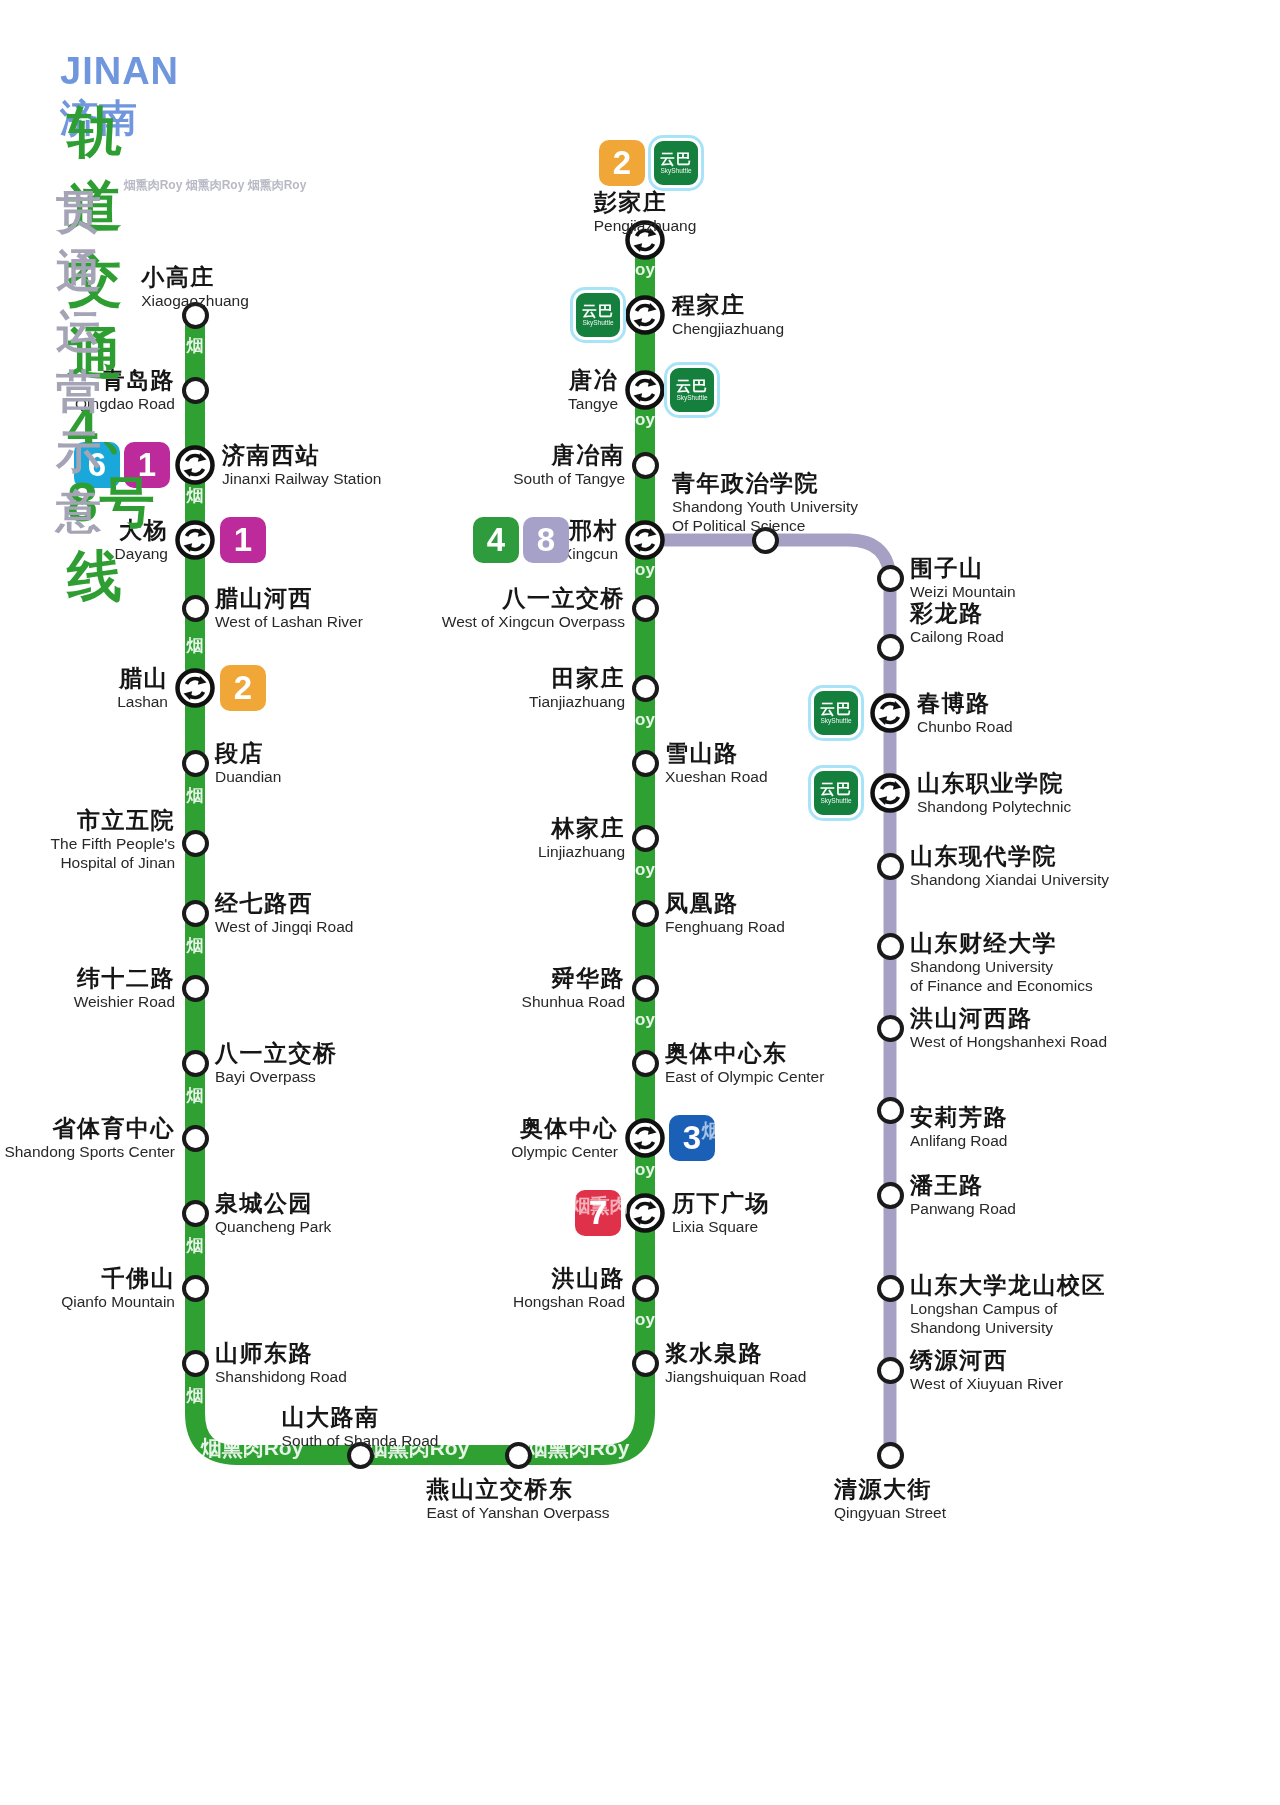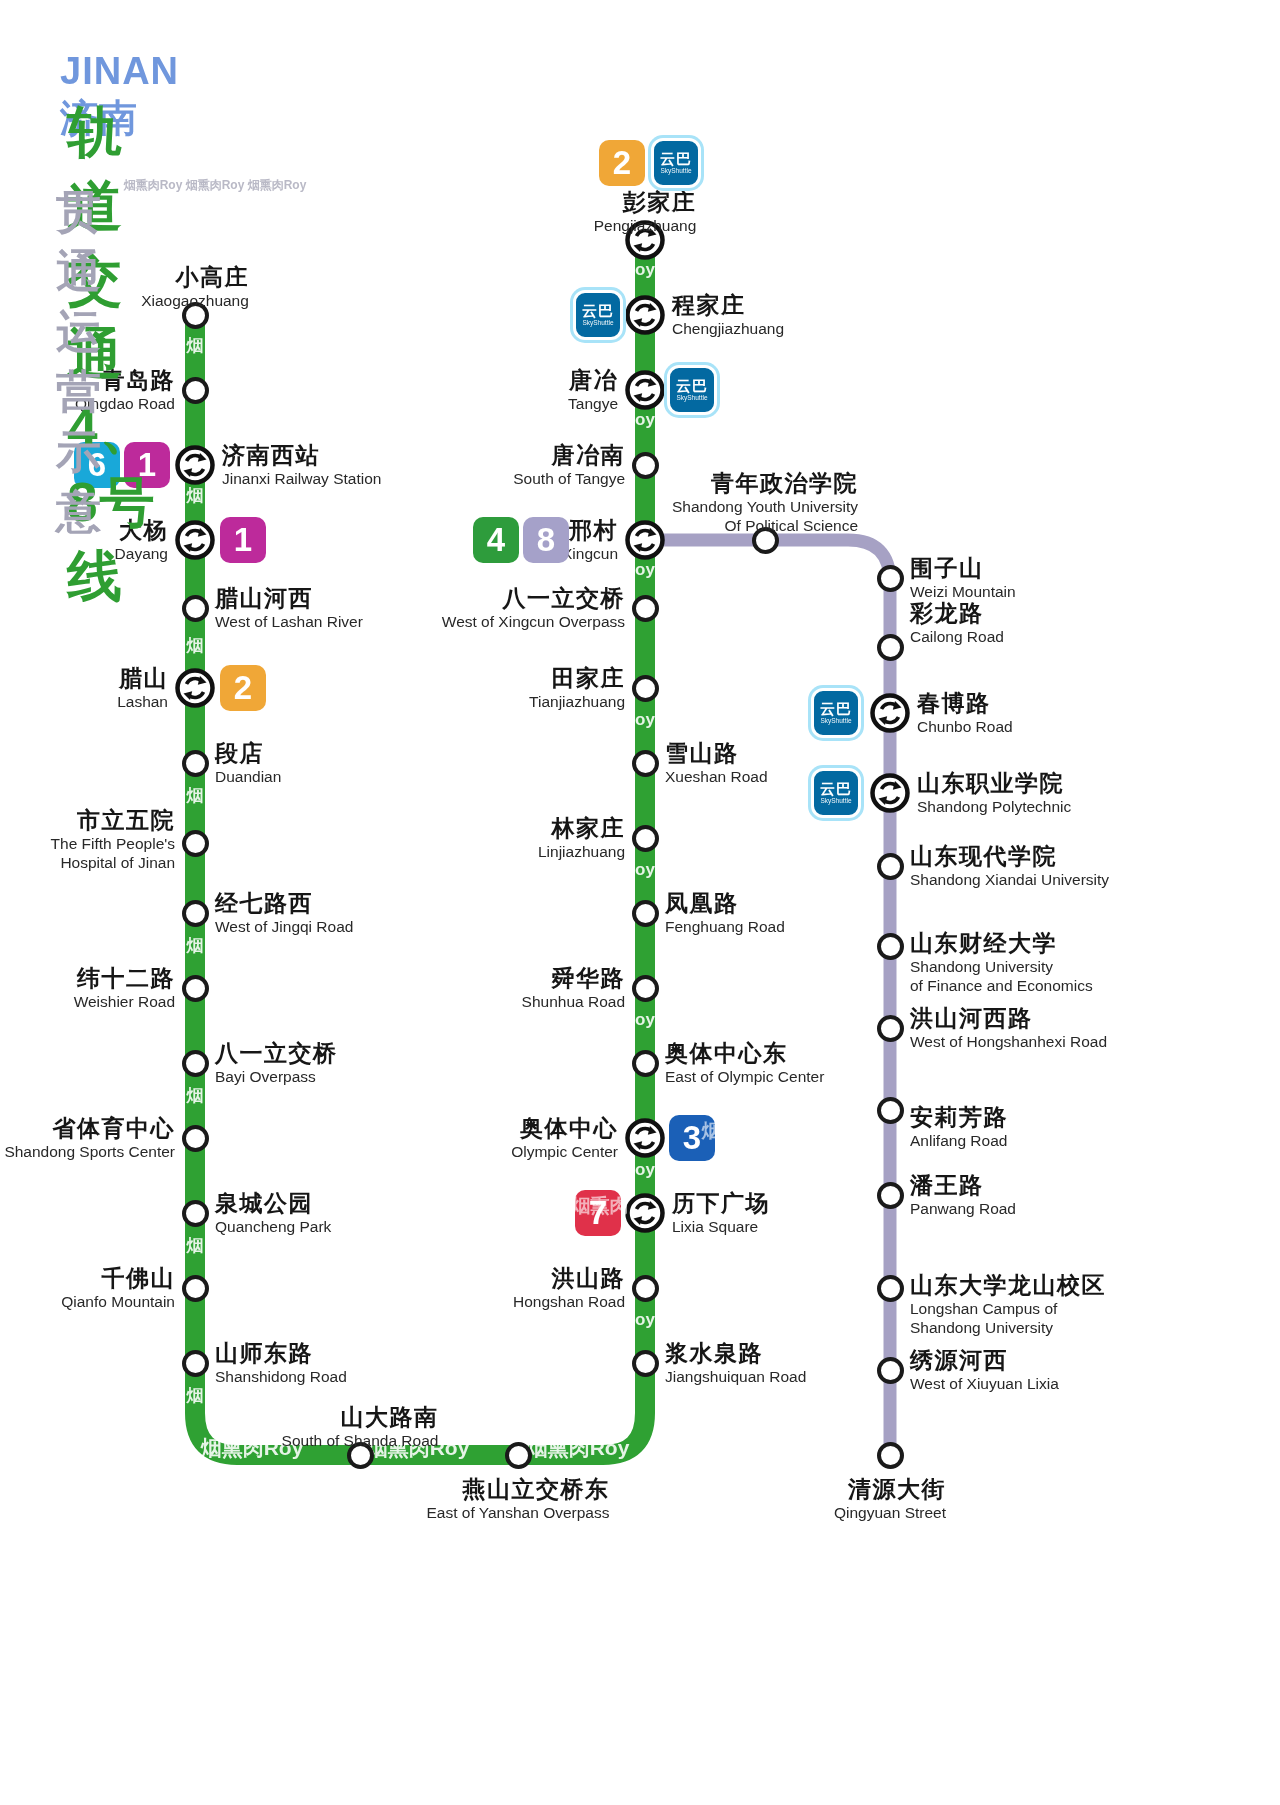--- a/index.html
+++ b/index.html
@@ -12,28 +12,28 @@
   #titles{position:absolute;left:0;top:0;z-index:4;}
   #title-city{position:absolute;left:60px;top:50px;font-size:38px;font-weight:600;letter-spacing:1px;}
   #title-main{position:absolute;left:56px;top:96px;font-size:55px;font-weight:800;letter-spacing:2px;}
   #title-sub{position:absolute;left:56px;top:182px;font-size:45px;font-weight:700;letter-spacing:4px;}
   .st-circle{position:absolute;width:27px;height:27px;box-sizing:border-box;border:4px solid #1a1a1a;
              background:#fff;border-radius:50%;}
   .st-transfer{position:absolute;width:44px;height:44px;}
   .badge-line{position:absolute;width:46px;height:46px;border-radius:10px;color:#fff;font-size:33px;
               font-weight:700;text-align:center;line-height:46px;}
   .badge-sky{position:absolute;width:50px;height:50px;box-sizing:border-box;border-radius:12px;
-             background:#0369a1;border:3px solid #ffffff;box-shadow:0 0 0 3px #a8e3f8;
+             background:#15803d;border:3px solid #ffffff;box-shadow:0 0 0 3px #a8e3f8;
              display:flex;flex-direction:column;align-items:center;justify-content:center;color:#fff;}
   .badge-sky .bzh{font-size:15px;font-weight:700;line-height:16px;letter-spacing:1px;}
   .badge-sky .ben{font-size:6.5px;line-height:8px;opacity:.95;}
   .st-label{position:absolute;white-space:nowrap;}
   .st-label .zh{font-size:23px;font-weight:600;color:#161616;line-height:27px;letter-spacing:1.5px;}
   .st-label .en{font-size:15.5px;font-weight:400;color:#282828;line-height:19px;letter-spacing:0px;}
-  .al-left{text-align:right;} .al-right{text-align:left;} .al-center{text-align:right;transform:translateX(-50%);}
+  .al-left{text-align:right;} .al-right{text-align:left;} .al-center{text-align:left;transform:translateX(-50%);}
   .wm{position:absolute;white-space:nowrap;transform:translateX(-50%);font-weight:600;}
   .wm.on-line{color:rgba(255,255,255,0.88);}
   .wm.faint-white{color:rgba(255,255,255,0.62);}
   .wm.gray{color:rgba(168,168,184,0.8);}
 </style>
 </head>
 <body>
 
 <div id="canvas">
   <svg id="lines-svg" width="1280" height="1805" viewBox="0 0 1280 1805">
@@ -422,21 +422,21 @@
       </div>
       <div class="st-circle" style="left: 876.5px; top: 1274.5px;"></div>
       <div class="st-label al-right" style="left: 910px; top: 1272px;">
         <div class="zh">山东大学龙山校区</div>
         <div class="en">Longshan Campus of</div>
         <div class="en">Shandong University</div>
       </div>
       <div class="st-circle" style="left: 876.5px; top: 1356.5px;"></div>
       <div class="st-label al-right" style="left: 910px; top: 1347px;">
         <div class="zh">绣源河西</div>
-        <div class="en">West of Xiuyuan Lixia</div>
+        <div class="en">West of Xiuyuan River</div>
       </div>
       <div class="st-circle" style="left: 876.5px; top: 1441.5px;"></div>
       <div class="st-label al-center" style="left: 890px; top: 1476px;">
         <div class="zh">清源大街</div>
         <div class="en">Qingyuan Street</div>
       </div>
     </div>
   <div id="titles">
     <div id="title-city" style="color: rgb(112, 151, 221);">JINAN济南</div>
     <div id="title-main" style="color: rgb(47, 158, 50); margin-left: 11px;">轨道交通4、8号线</div>

